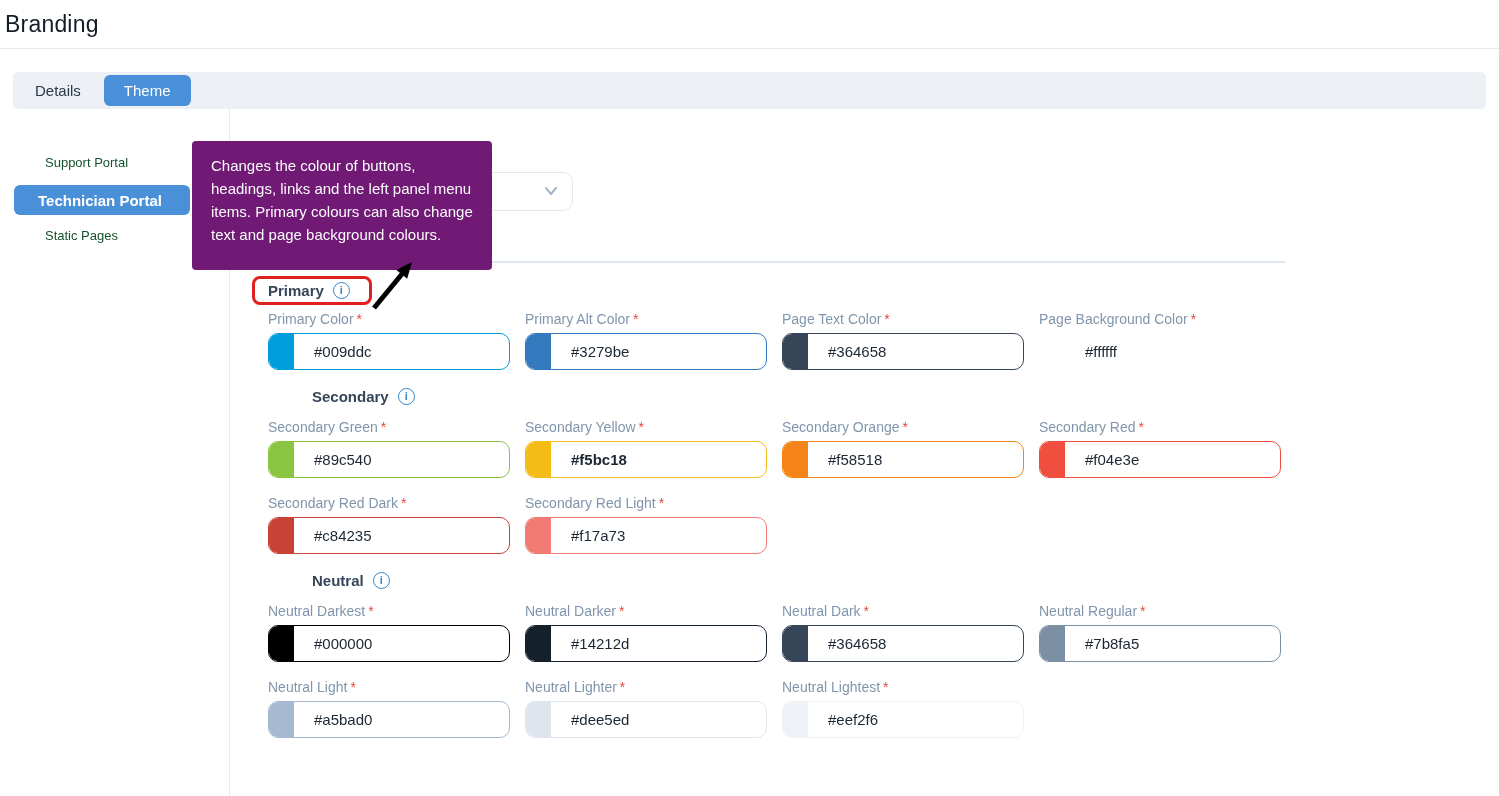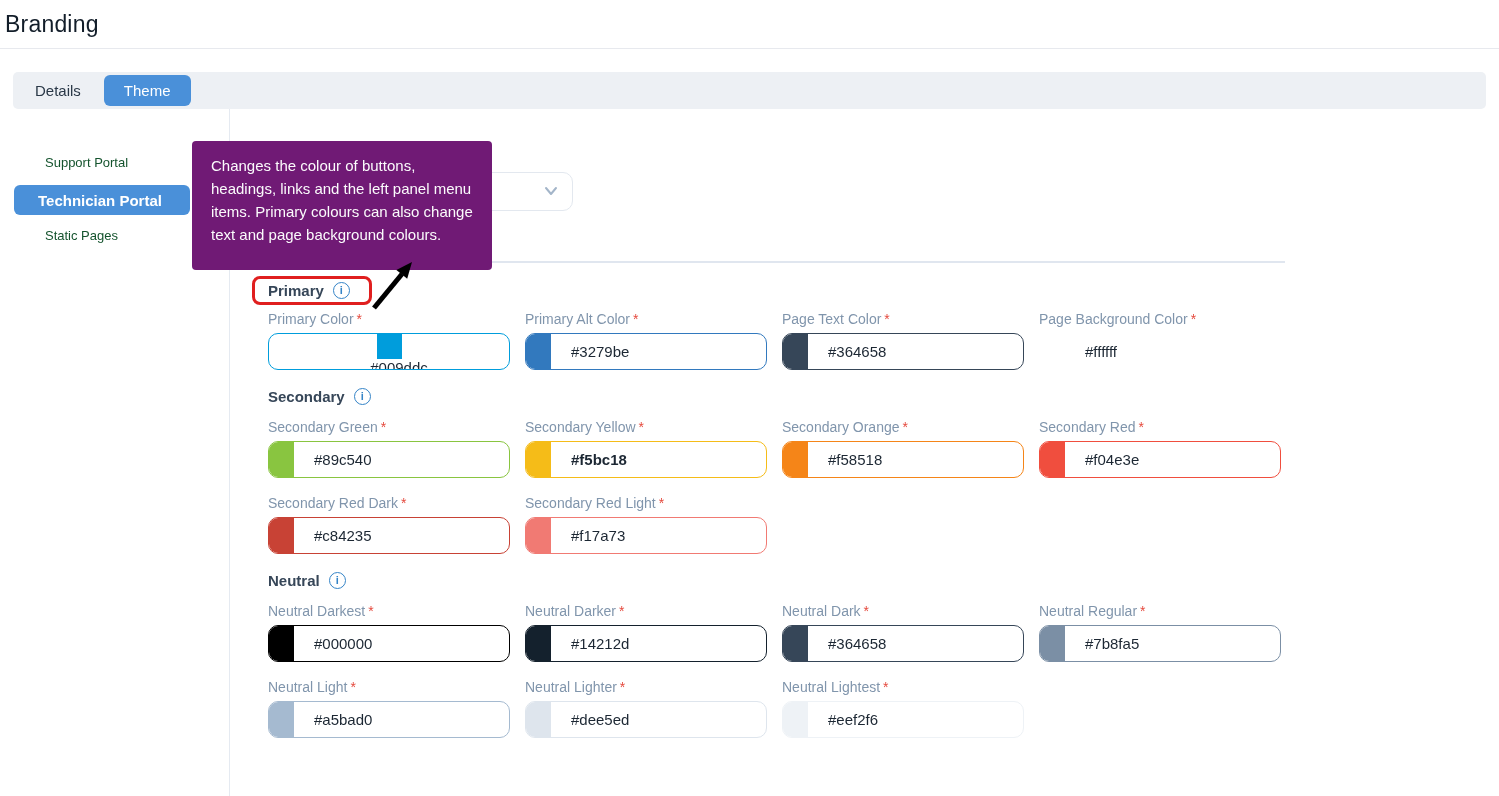--- a/index.html
+++ b/index.html
@@ -34,21 +34,21 @@
   
   .arrow-svg { position:absolute; left:366px; top:254px; z-index:40; }
 
   
   .form-divider { position:absolute; left:232px; top:261px; width:1053px; height:2px; background:#e0e6ef; }
 
   
   .main { position:absolute; left:268px; top:276px; width:1100px; }
   .section { margin-top:18px; }
   .section:first-child { margin-top:0; }
-  .section-header { display:inline-flex; align-items:center; gap:9px; font-size:15px; font-weight:600; color:#364658; }
+  .section-header { display:inline-flex; align-items:center; gap:9px; font-size:15px; font-weight:600; color:#364658;margin-left:44px; }
   .section-header .info-icon { width:17px; height:17px; border:1.6px solid #3584c7; border-radius:50%; color:#3584c7; font-size:11px; font-weight:700; font-style:normal; display:inline-flex; align-items:center; justify-content:center; cursor:pointer; line-height:1; }
   .highlight-box { border:3px solid #a21caf; border-radius:8px; padding:3px 19px 3px 13px; margin-left:-16px; }
   .header-gap { margin-bottom:13px; }
   .highlight-gap { margin-bottom:6px; }
 
   .fields-grid { display:grid; grid-template-columns:repeat(4,257px); row-gap:17px; }
   .field-label { font-size:14px; color:#8095ac; margin-bottom:6px; white-space:nowrap; }
   .field-label .req { color:#e5493d; margin-left:3px; }
   .color-input { width:242px; height:37px; border:1px solid #ccc; border-radius:10px; background:#fff; overflow:hidden; display:flex; align-items:center; cursor:text; }
   .swatch { width:25px; height:100%; flex:0 0 25px; }
@@ -98,21 +98,21 @@
       <div class="highlight-gap">
         <div class="section-header highlight-box" style="border-color: rgb(224, 31, 31);">
           <span>Primary</span>
           <span class="info-icon">i</span>
         </div>
       </div>
       <div class="fields-grid">
 
         <div class="field">
           <div class="field-label"><span>Primary Color</span><span class="req">*</span></div>
-          <div class="color-input" style="border-color: rgb(0, 157, 220); flex-direction: column;">
+          <div class="color-input" style="border-color: rgb(0, 157, 220);">
             <span class="swatch" style="background-color: rgb(0, 157, 220);"></span>
             <span class="hex">#009ddc</span>
           </div>
         </div>
 
         <div class="field">
           <div class="field-label"><span>Primary Alt Color</span><span class="req">*</span></div>
           <div class="color-input" style="border-color: rgb(50, 121, 190);">
             <span class="swatch" style="background-color: rgb(50, 121, 190);"></span>
             <span class="hex">#3279be</span>

